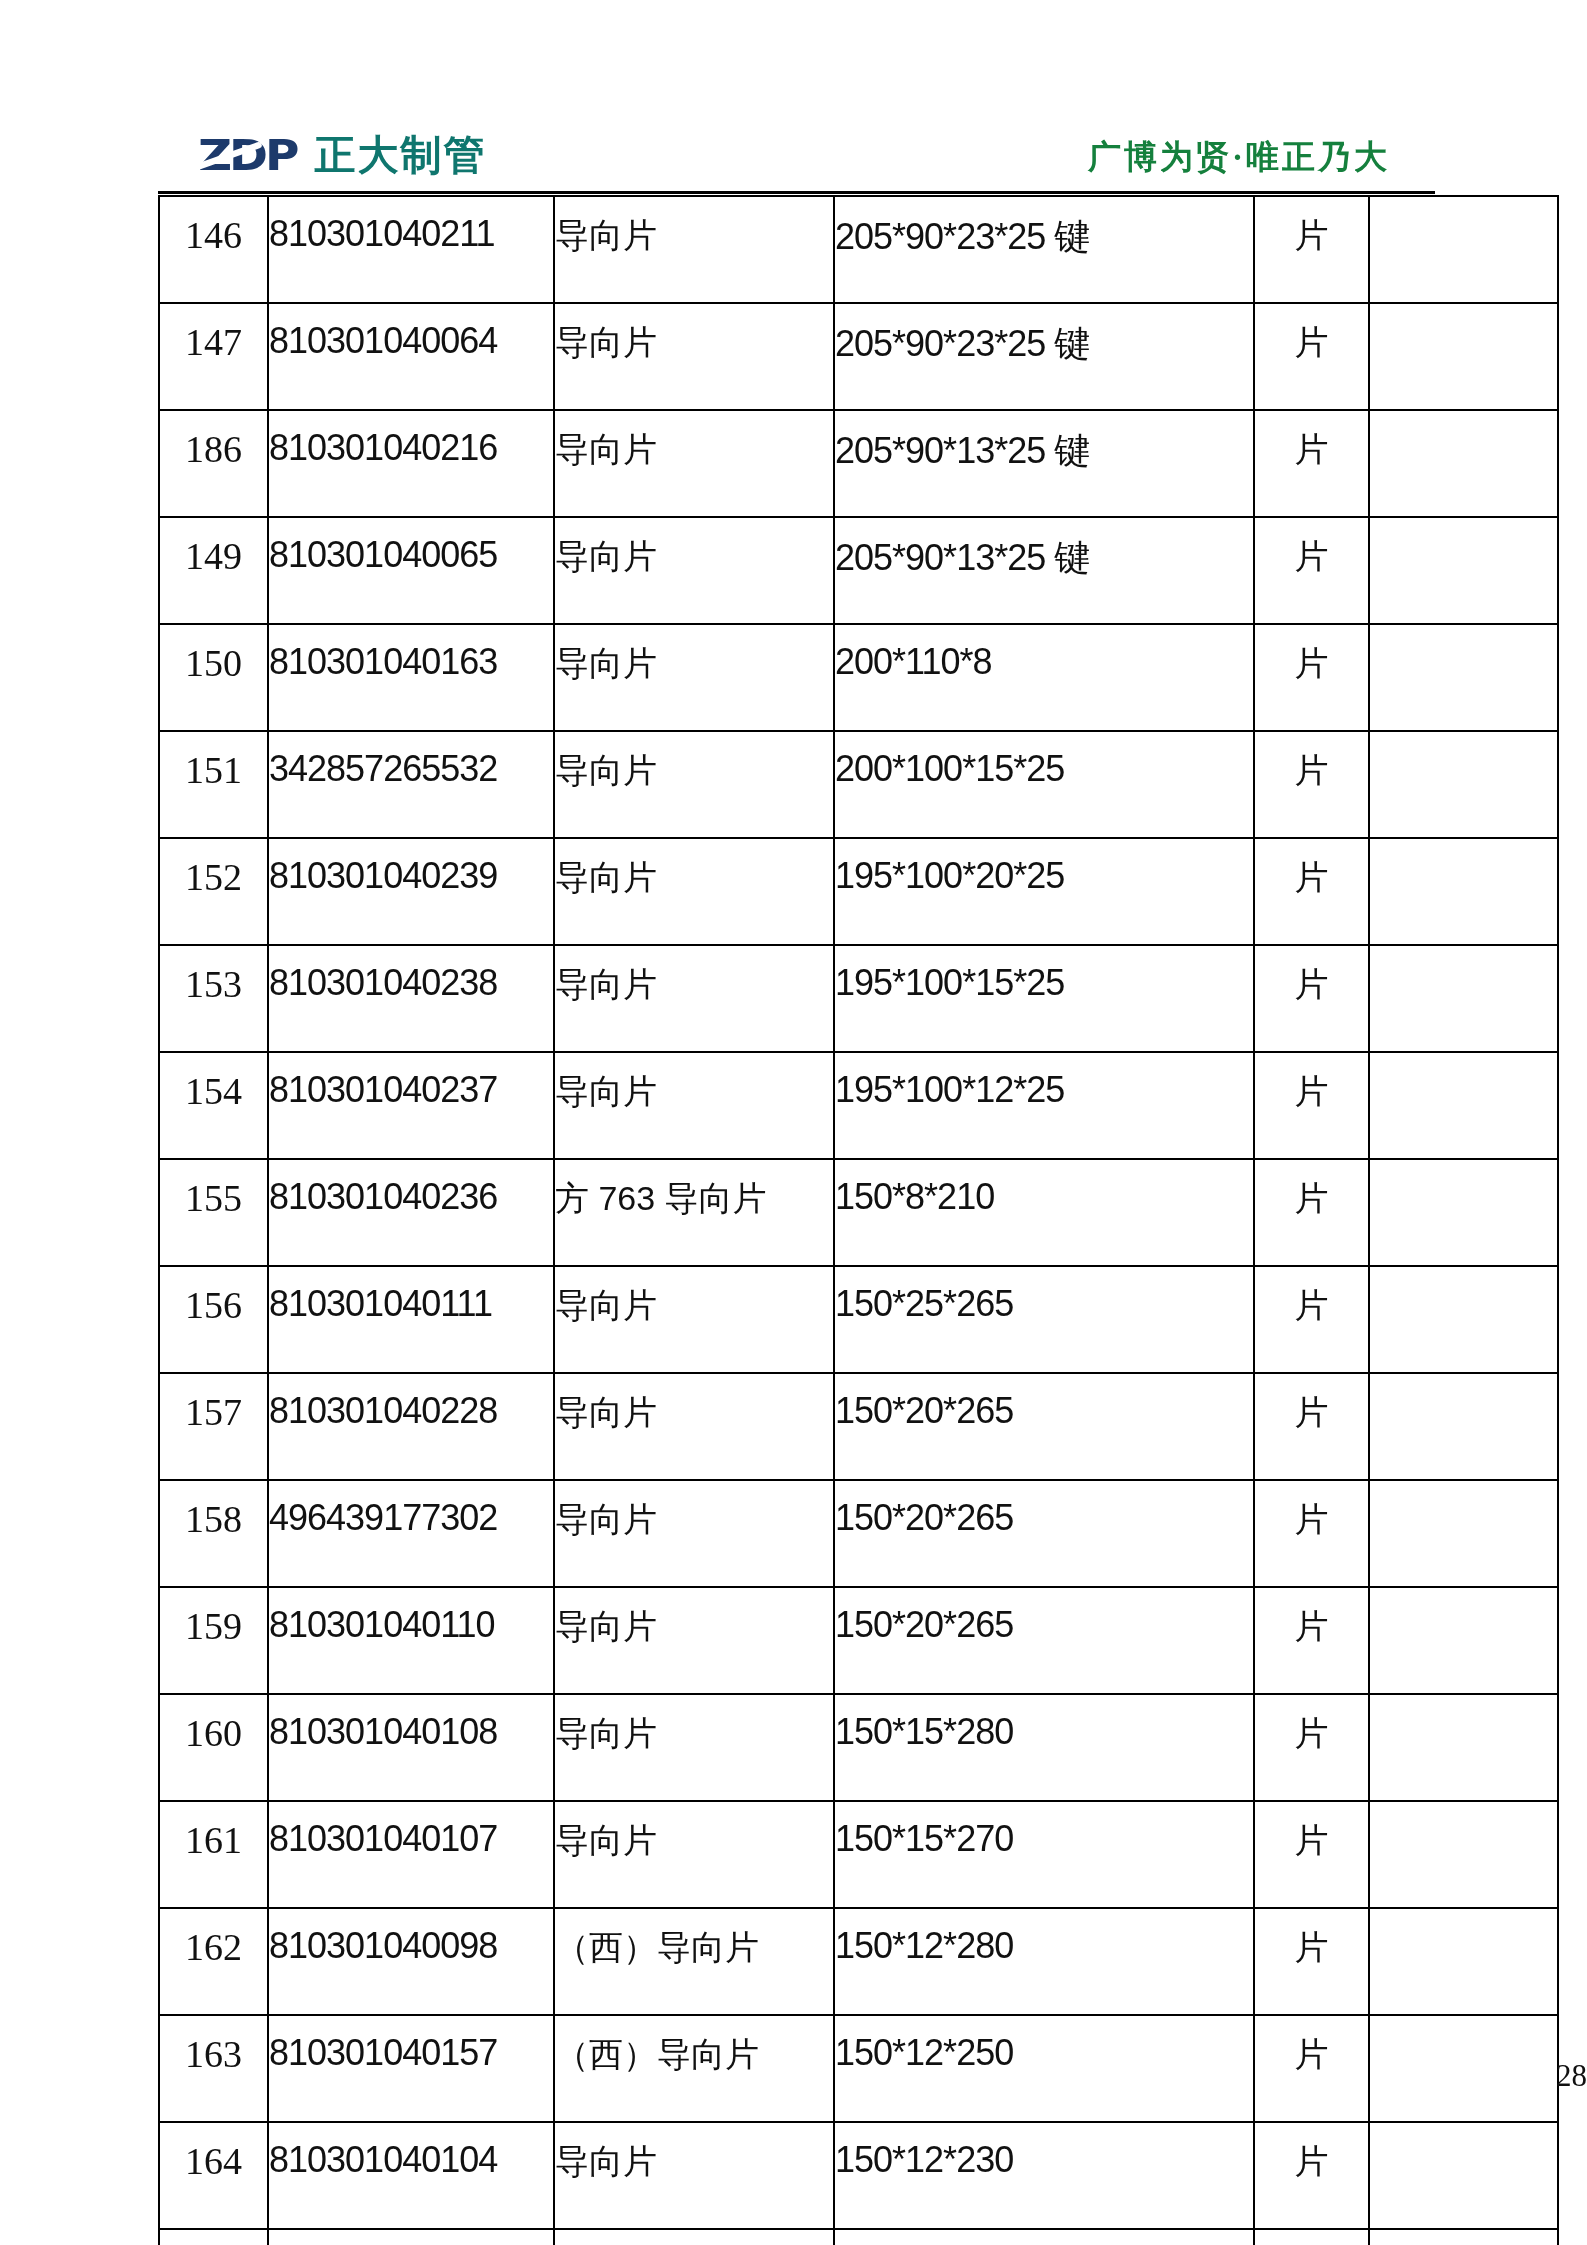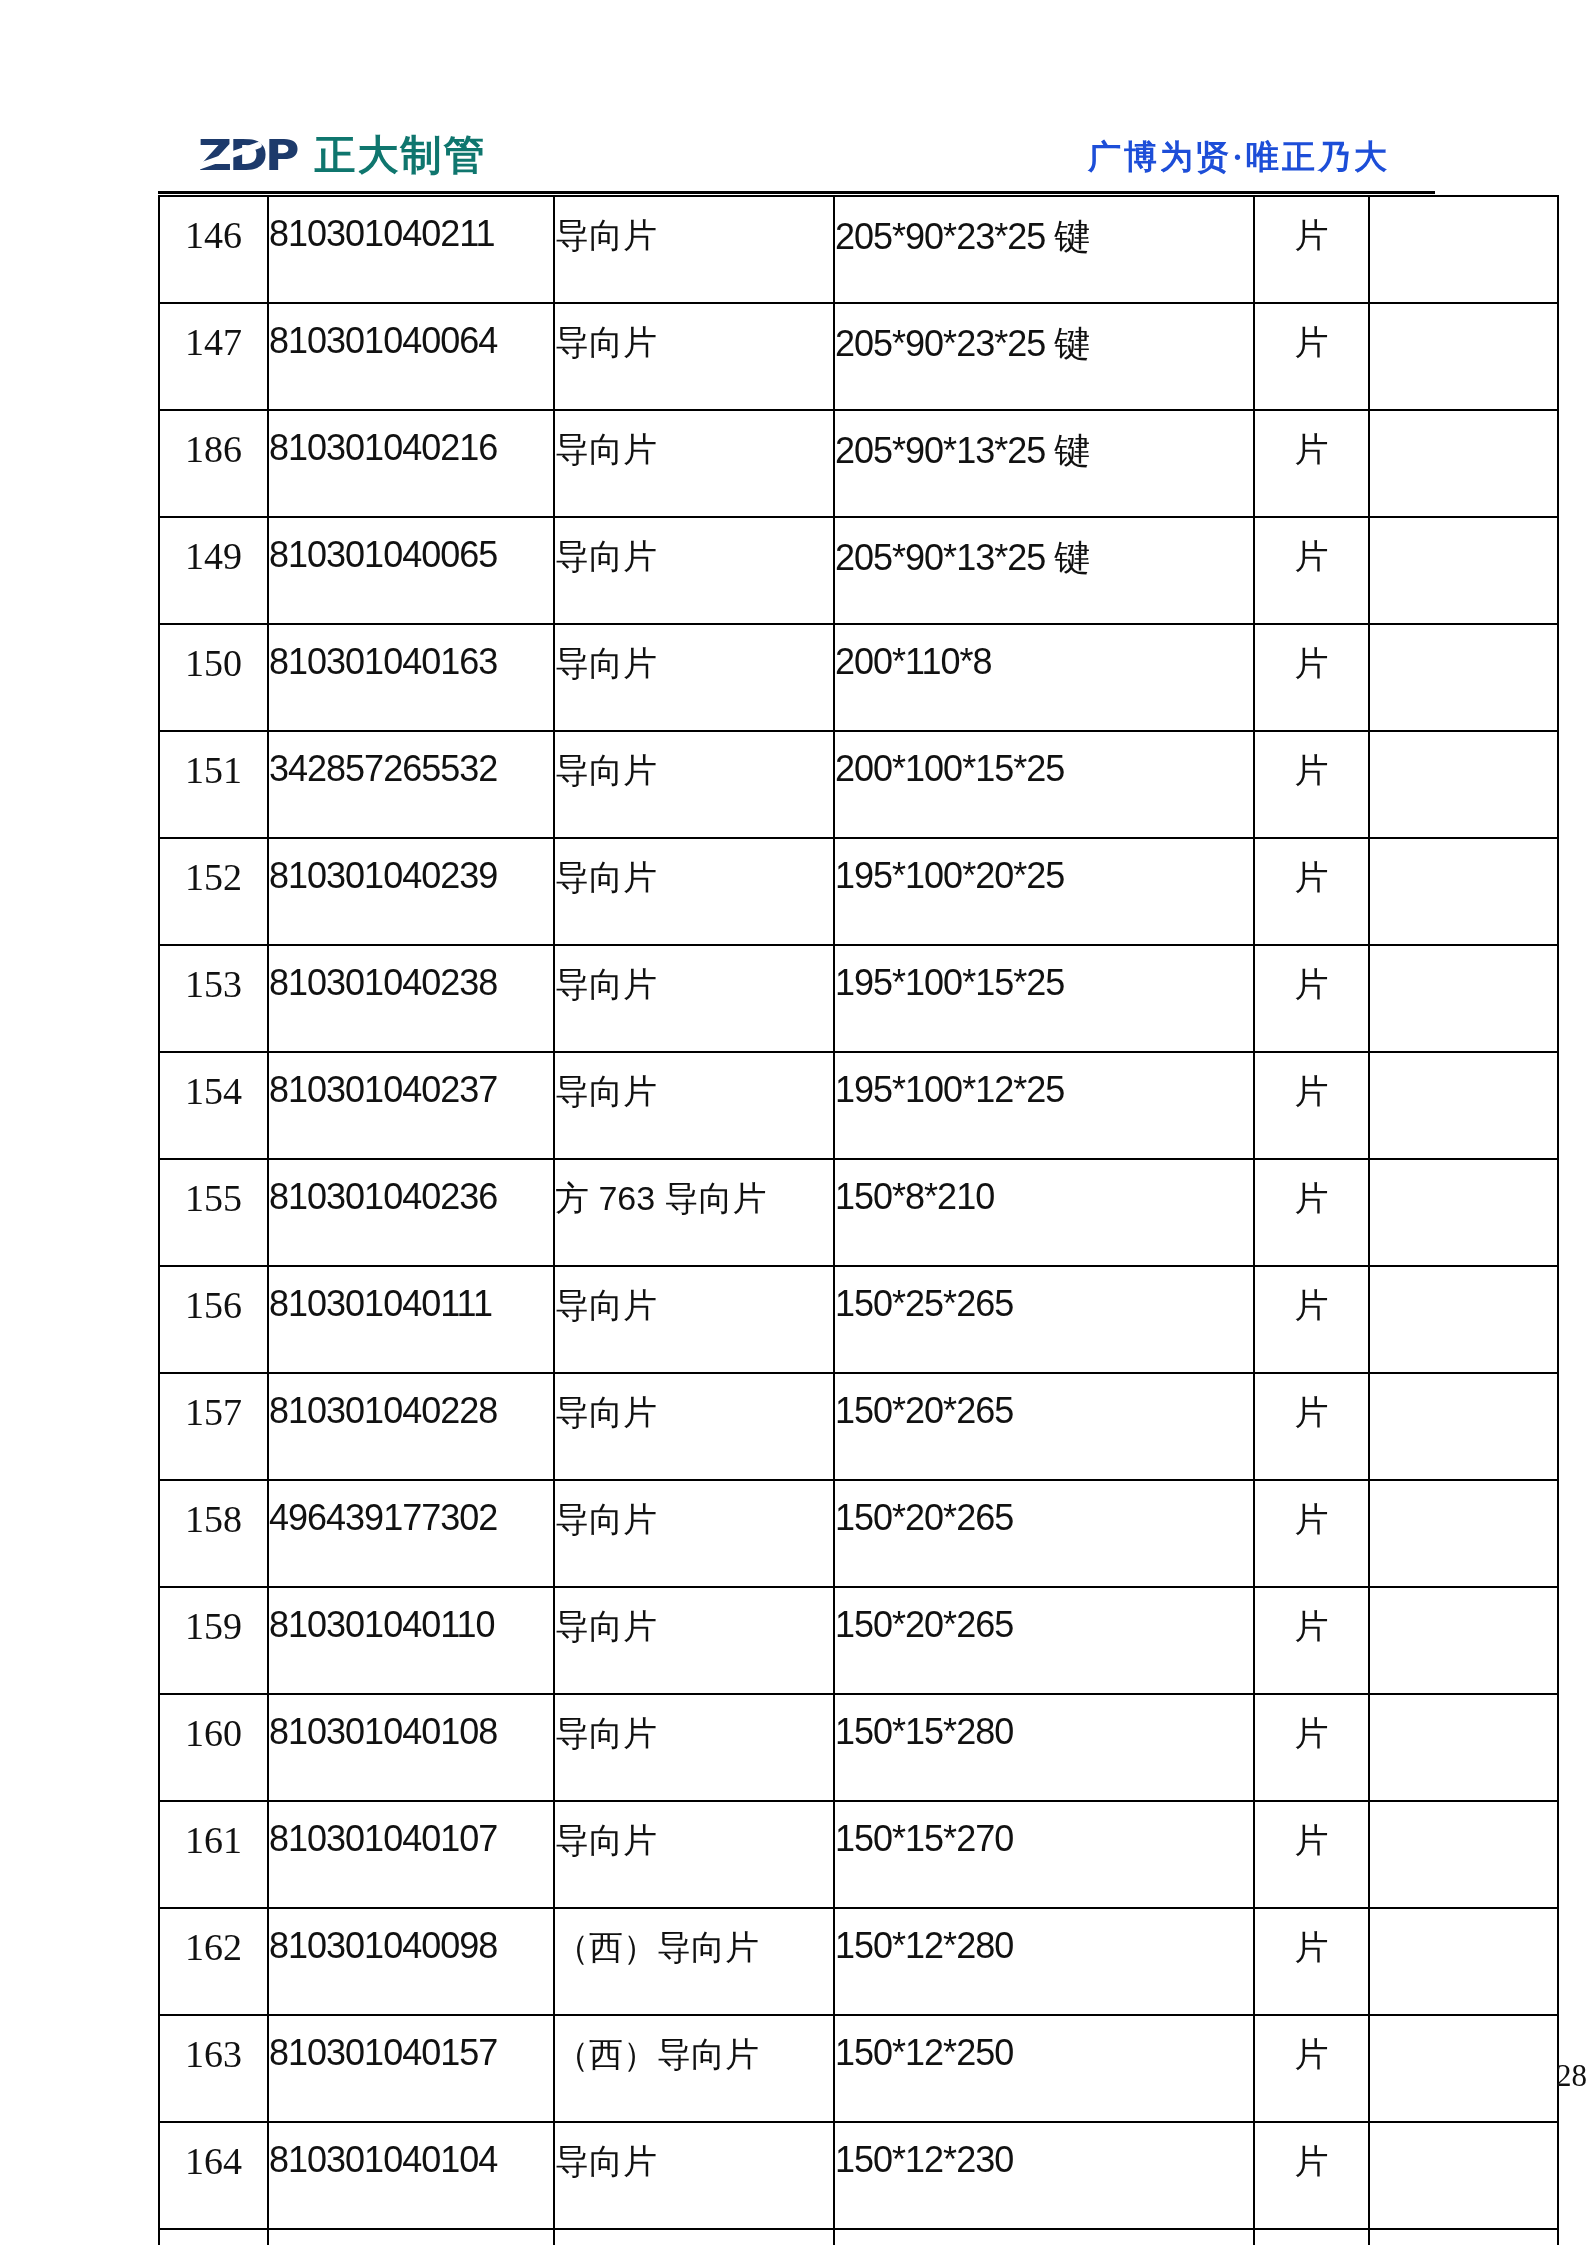--- a/index.html
+++ b/index.html
@@ -94,21 +94,21 @@
 <div class="page">
 
   <div class="logo">
     <span class="logo-zdp" style="color: rgb(29, 58, 107);">
       <span>ZDP</span>
       <span class="logo-swoosh"></span>
     </span>
     <span class="logo-cn" style="color: #0f766e;">正大制管</span>
   </div>
 
-  <div class="slogan" style="color: #1d4ed8;">广博为贤·唯正乃大</div>
+  <div class="slogan" style="color: #15803d;">广博为贤·唯正乃大</div>
 
   <div class="header-rule"></div>
 
   <table class="parts">
     <colgroup>
       <col style="width:109px">
       <col style="width:286px">
       <col style="width:280px">
       <col style="width:420px">
       <col style="width:115px">

